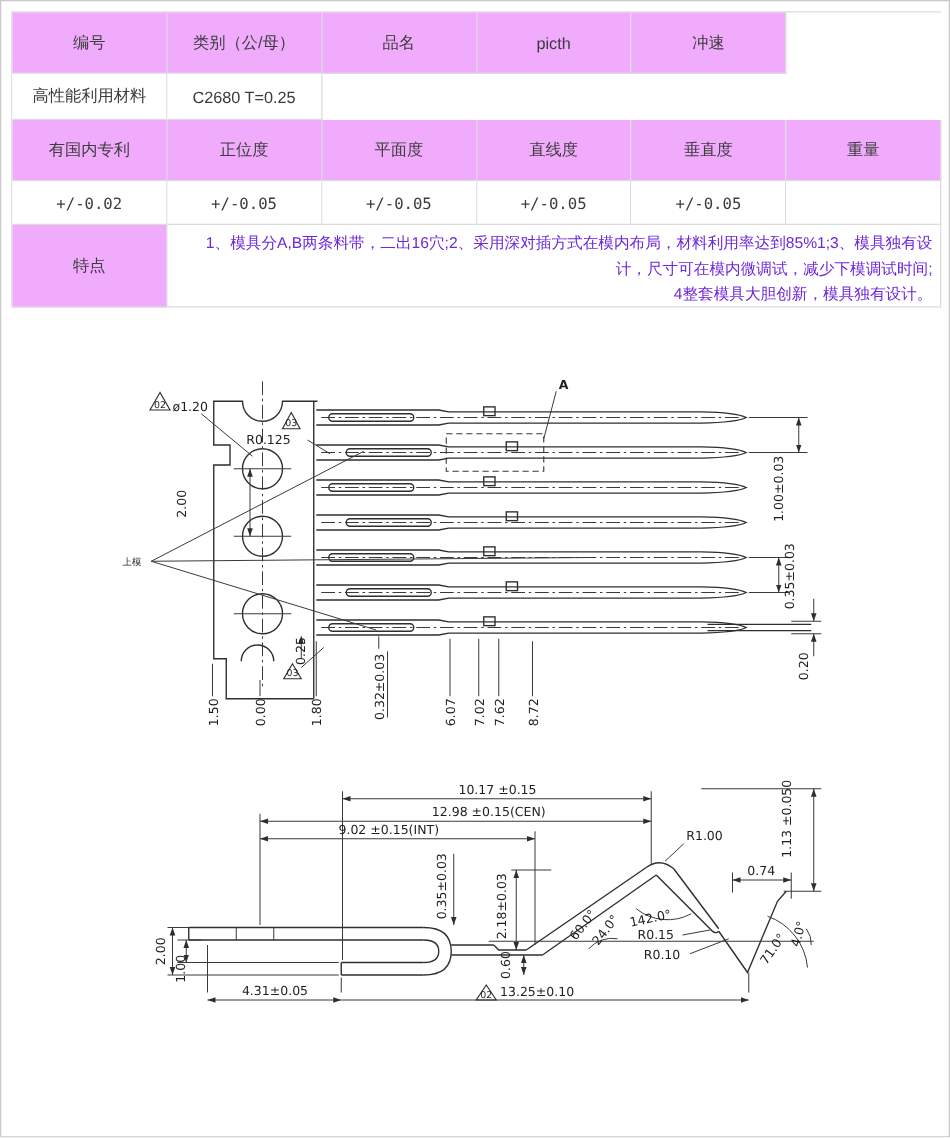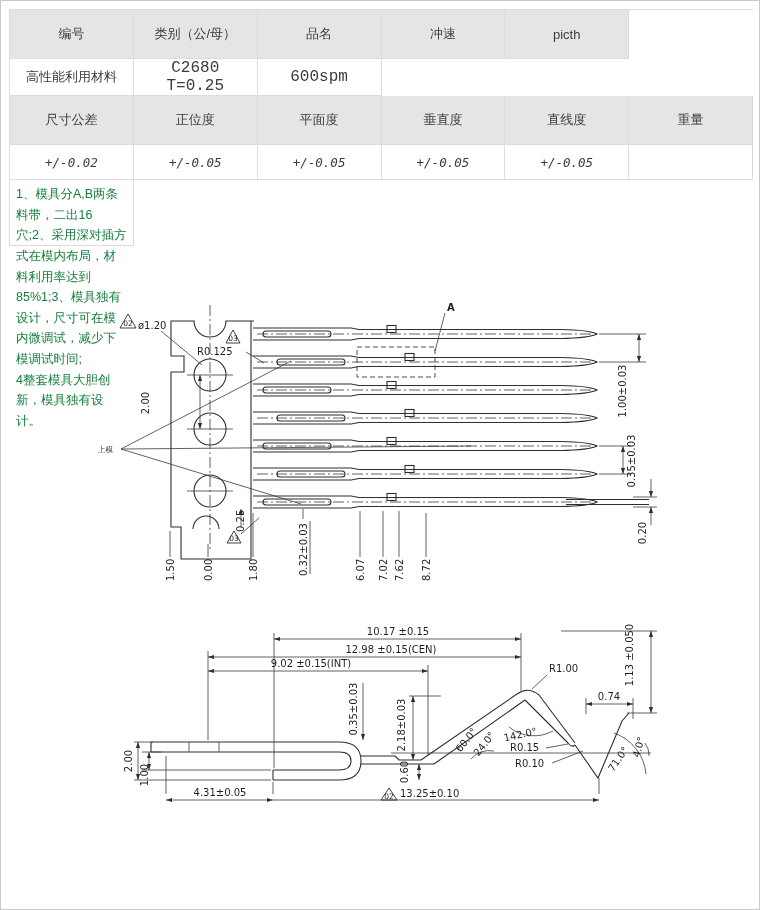--- a/index.html
+++ b/index.html
@@ -16,30 +16,30 @@
     border-top:1px solid #dcdcdc; border-left:1px solid #dcdcdc;
     font-size:13px; color:#3c3c3c;
   }
   .trow { display:grid; grid-template-columns:repeat(6,1fr); }
   .trow.features { grid-template-columns:1fr 5fr; }
   .cell {
     border-right:1px solid #dcdcdc; border-bottom:1px solid #dcdcdc;
     display:flex; align-items:center; justify-content:center;
     text-align:center; padding:2px 4px; background:#fff;
   }
-  .cell.hdr { background:#e5e5e5; }
+  .cell.hdr { background:#f0abfc; }
   .r1 .cell { height:49px; }
-  .r2 .cell { height:37px; font-family:Liberation Mono, monospace; font-size:16px; }
+  .r2 .cell { height:37px; font-family:Liberation Sans, sans-serif; font-size:13px; }
   .r2 .cell.cjk { font-family:Liberation Serif, serif; font-size:13px; }
   .r3 .cell { height:49px; }
-  .r4 .cell { height:35px; font-family:"DejaVu Sans Mono","Liberation Mono",monospace; font-size:12.5px;font-style:italic; }
+  .r4 .cell { height:35px; font-family:"DejaVu Sans Mono","Liberation Mono",monospace; font-size:12.5px; }
   .features .cell { height:66px; }
   .features .feat-body {
-    display:block; text-align:left; padding:4px 6px 2px 6px;
-    font-size:12.5px; line-height:1.65; color:#15803d;
+    display:block; text-align:right; padding:4px 6px 2px 6px;
+    font-size:12.5px; line-height:1.65; color:#6d28d9;
   }
   
   svg.draw { position:absolute; left:0; top:250px; }
   .ln   { stroke:#2e2e2e; stroke-width:1.1; fill:none; }
   .thin { stroke:#3a3a3a; stroke-width:0.8; fill:none; }
   .cl   { stroke:#3a3a3a; stroke-width:0.8; fill:none; stroke-dasharray:11 3 2 3; }
   .dsh  { stroke:#3a3a3a; stroke-width:0.9; fill:none; stroke-dasharray:5 3; }
   .dim  { stroke:#3a3a3a; stroke-width:0.8; fill:none; }
   .dt   { font-family:"DejaVu Sans","Liberation Sans",sans-serif; font-size:10px; fill:#1f1f1f; }
   .dts  { font-family:"DejaVu Sans","Liberation Sans",sans-serif; font-size:7.5px; fill:#1f1f1f; }
@@ -49,45 +49,45 @@
 </head>
 <body>
 
 <div class="page">
 
   <div class="spec">
     <div class="trow r1">
       <div class="cell hdr">编号</div>
       <div class="cell hdr">类别（公/母）</div>
       <div class="cell hdr">品名</div>
+      <div class="cell hdr">picth</div>
       <div class="cell hdr">冲速</div>
-      <div class="cell hdr">picth</div>
     </div>
     <div class="trow r2">
       <div class="cell cjk">高性能利用材料</div>
       <div class="cell">C2680 T=0.25</div>
-      <div class="cell">600spm</div>
     </div>
     <div class="trow r3">
-      <div class="cell hdr">尺寸公差</div>
+      <div class="cell hdr">有国内专利</div>
       <div class="cell hdr">正位度</div>
       <div class="cell hdr">平面度</div>
+      <div class="cell hdr">直线度</div>
       <div class="cell hdr">垂直度</div>
-      <div class="cell hdr">直线度</div>
       <div class="cell hdr">重量</div>
     </div>
     <div class="trow r4">
       <div class="cell">+/-0.02</div>
       <div class="cell">+/-0.05</div>
       <div class="cell">+/-0.05</div>
       <div class="cell">+/-0.05</div>
       <div class="cell">+/-0.05</div>
       <div class="cell"></div>
     </div>
     <div class="trow features">
+      <div class="cell hdr">特点</div>
       <div class="cell feat-body">
         <span>1、模具分A,B两条料带，二出16穴;2、采用深对插方式在模内布局，材料利用率达到85%1;3、模具独有设计，尺寸可在模内微调试，减少下模调试时间;</span><br>
         <span>4整套模具大胆创新，模具独有设计。</span>
       </div>
     </div>
   </div>
 
   <svg class="draw" width="760" height="660" viewBox="0 0 760 660">
     <defs>
       <marker id="ae" markerWidth="9" markerHeight="8" refX="8" refY="4" orient="auto">

